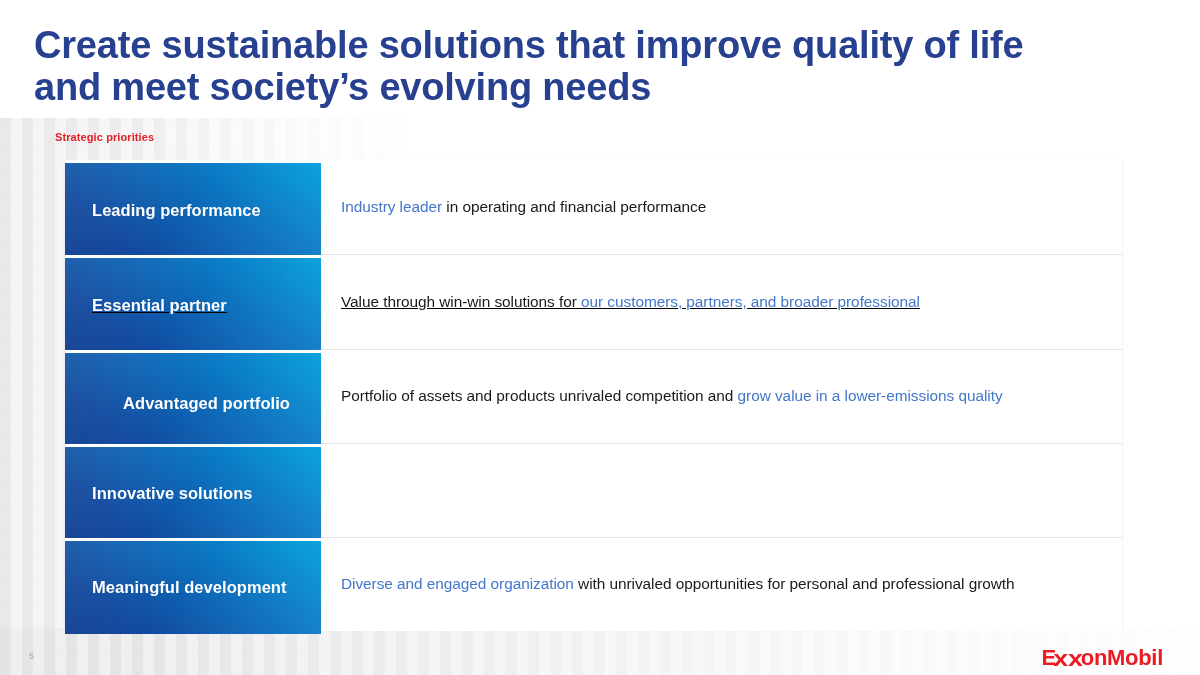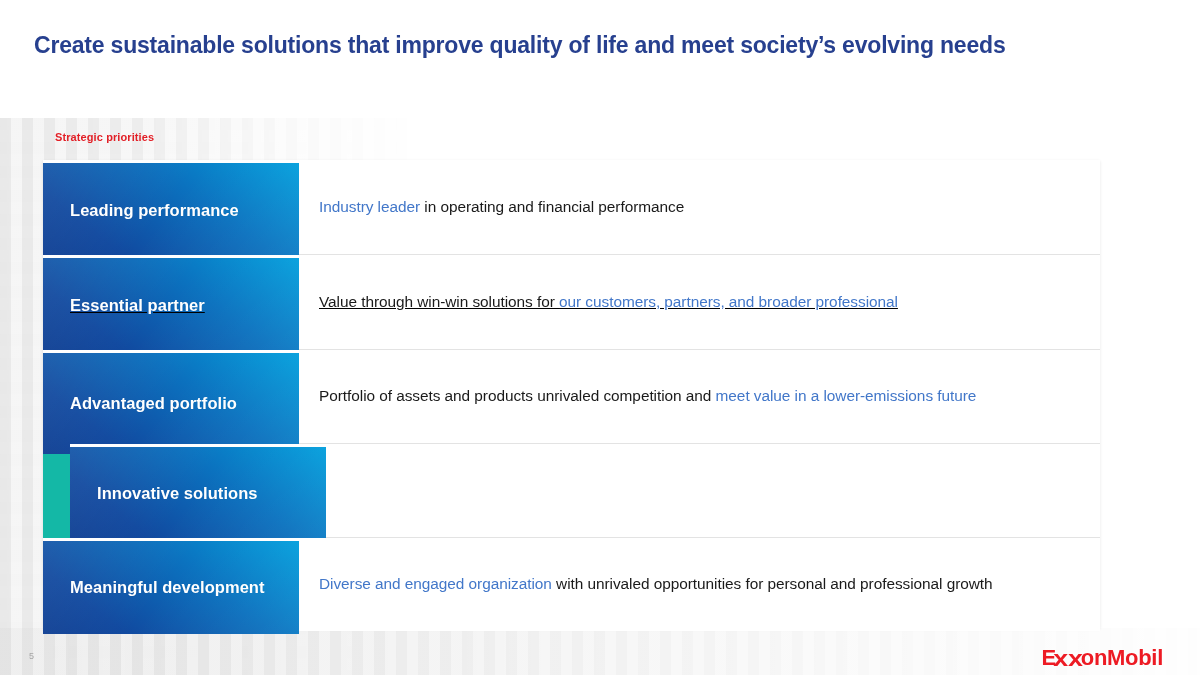--- a/index.html
+++ b/index.html
@@ -57,46 +57,46 @@
     mask-image: linear-gradient(to right, rgba(0,0,0,0.85) 0%, rgba(0,0,0,0.6) 38%, rgba(0,0,0,0.25) 72%, rgba(0,0,0,0.05) 100%);
     pointer-events: none;
   }
 
   
   .slide-title {
     position: absolute;
     left: 34px;
     top: 24px;
     width: 1020px;
-    font-size: 23px;
+    font-size: 38px;
     line-height: 42px;
     font-weight: 700;
     color: #27408f;
     letter-spacing: -0.2px;
   }
 
   
   .section-label {
     position: absolute;
     left: 55px;
     top: 131px;
     font-size: 11px;
     font-weight: 700;
     color: #e21f26;
     letter-spacing: 0.1px;
   }
 
   
   .panel {
     position: absolute;
-    left: 43px;
+    left: 65px;
     top: 160px;
     width: 1057px;
     height: 468px;
-    background: #14b8a6;
+    background: #ec4899;
     box-shadow: 0 1px 3px rgba(0,0,0,0.10);
   }
 
   .row {
     position: relative;
     display: flex;
     align-items: stretch;
     border-bottom: 1px solid #e3e3e3;
     background: #ffffff;
   }
@@ -145,26 +145,26 @@
     letter-spacing: -0.05px;
   }
   .hl {
     color: #4277c9;
   }
 
   
   .r0 { height: 94px; }
   .r1 { height: 94px; text-decoration: underline; }
   .r2 { height: 93px; }
-  .r3 { height: 93px; margin-left: 27px; }
+  .r3 { height: 93px; }
   .r4 { height: 93px; }
 
   .r0 .row-tile { height: 94px; }
   .r1 .row-tile { height: 94px; }
-  .r2 .row-tile { height: 101px; }
+  .r2 .row-tile { height: 101px; justify-content: center; }
   .r3 .row-tile { height: 93px; }
   .r4 .row-tile { height: 93px; }
 
   
   .row-tile-wrap {
     flex: 0 0 256px;
     width: 256px;
     padding: 3px 0;
     box-sizing: border-box;
     display: flex;
@@ -237,21 +237,21 @@
     </div>
 
     <div class="row r2">
       <div class="row-tile-wrap">
         <div class="row-tile">
           <span class="row-tile-label">Advantaged portfolio</span>
         </div>
       </div>
       <div class="row-desc">
         <div class="row-desc-text">
-          <span>Portfolio of assets and products unrivaled competition and </span><span class="hl">meet value in a lower-emissions future</span>
+          <span>Portfolio of assets and products unrivaled competition and </span><span class="hl">grow value in a lower-emissions quality</span>
         </div>
       </div>
     </div>
 
     <div class="row r3">
       <div class="row-tile-wrap">
         <div class="row-tile">
           <span class="row-tile-label">Innovative solutions</span>
         </div>
       </div>

